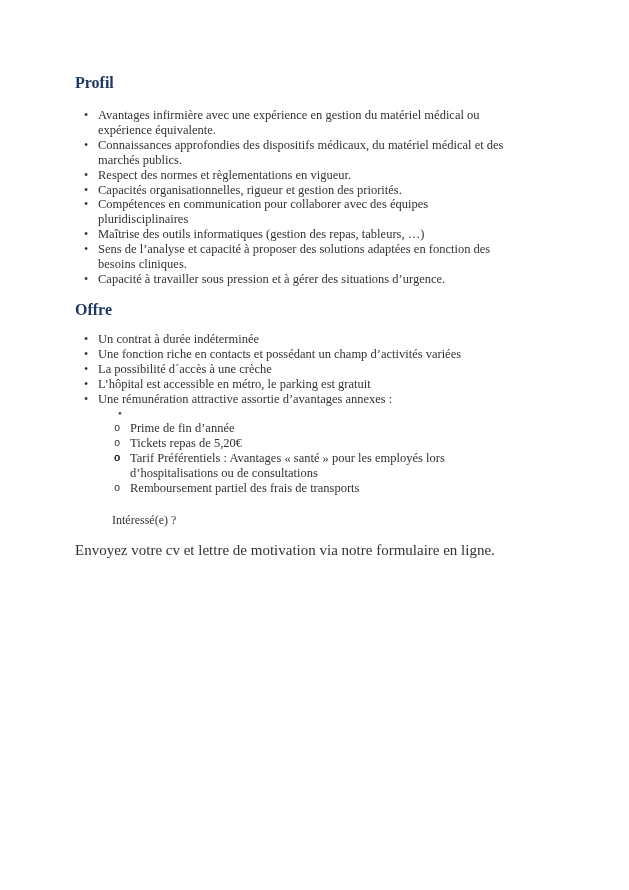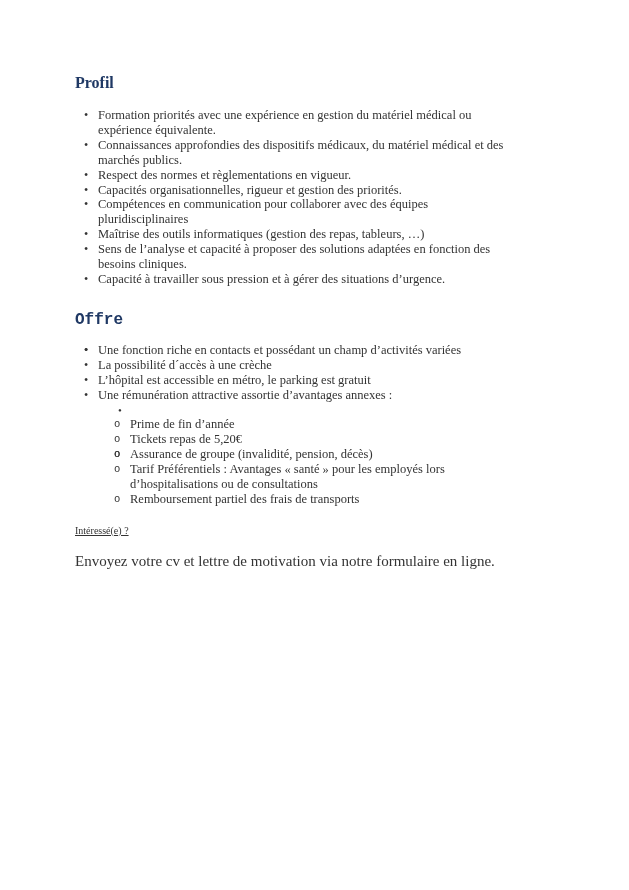--- a/index.html
+++ b/index.html
@@ -15,21 +15,21 @@
     overflow: hidden;
   }
   h2.section-heading {
     font-family: "Liberation Serif", "DejaVu Serif", serif;
     font-size: 16px;
     line-height: 19px;
     font-weight: bold;
     color: #1F3864;
     margin: 0 0 16px 0;
   }
-  h2.section-heading.offre { margin-top: 24px; margin-bottom: 13px; font-family: Liberation Mono, monospace; }
+  h2.section-heading.offre { margin-top: 13px; margin-bottom: 13px; }
   ul.doc-list { list-style: none; margin: 0; padding: 0; }
   ul.doc-list li {
     position: relative;
     padding-left: 23px;
     font-size: 12.5px;
     line-height: 14.9px;
     white-space: pre-line;
   }
   ul.doc-list li .marker {
     position: absolute;
@@ -52,69 +52,69 @@
   }
   .empty-bullet-line .marker {
     position: absolute;
     left: 43px;
     top: 0;
     font-size: 11px;
     color: #333333;
   }
   p.interested {
     margin-top: 17px;
-    font-size: 10px;
+    font-size: 12px;
     line-height: 14.9px;
-    text-decoration: underline;
+    margin-left: 37px;
   }
   p.apply {
     margin-top: 15px;
     font-size: 15px;
     line-height: 14.9px;
   }
 </style>
 </head>
 <body>
 
 <div class="page">
 
   <h2 class="section-heading">Profil</h2>
 
   <ul class="doc-list">
-    <li><span class="marker">•</span><span class="txt">Formation priorités avec une expérience en gestion du matériel médical ou
+    <li><span class="marker">•</span><span class="txt">Avantages infirmière avec une expérience en gestion du matériel médical ou
 expérience équivalente.</span></li>
     <li><span class="marker">•</span><span class="txt">Connaissances approfondies des dispositifs médicaux, du matériel médical et des
 marchés publics.</span></li>
     <li><span class="marker">•</span><span class="txt">Respect des normes et règlementations en vigueur.</span></li>
     <li><span class="marker">•</span><span class="txt">Capacités organisationnelles, rigueur et gestion des priorités.</span></li>
     <li><span class="marker">•</span><span class="txt">Compétences en communication pour collaborer avec des équipes
 pluridisciplinaires</span></li>
     <li><span class="marker">•</span><span class="txt">Maîtrise des outils informatiques (gestion des repas, tableurs, …)</span></li>
     <li><span class="marker">•</span><span class="txt">Sens de l’analyse et capacité à proposer des solutions adaptées en fonction des
 besoins cliniques.</span></li>
     <li><span class="marker">•</span><span class="txt">Capacité à travailler sous pression et à gérer des situations d’urgence.</span></li>
   </ul>
 
   <h2 class="section-heading offre">Offre</h2>
 
   <ul class="doc-list">
-    <li><span class="marker">•</span></li>
+    <li><span class="marker">•</span><span class="txt">Un contrat à durée indéterminée</span></li>
     <li><span class="marker">•</span><span class="txt">Une fonction riche en contacts et possédant un champ d’activités variées</span></li>
     <li><span class="marker">•</span><span class="txt">La possibilité d´accès à une crèche</span></li>
     <li><span class="marker">•</span><span class="txt">L’hôpital est accessible en métro, le parking est gratuit</span></li>
     <li><span class="marker">•</span><span class="txt">Une rémunération attractive assortie d’avantages annexes :</span></li>
   </ul>
 
   <div class="empty-bullet-line"><span class="marker">•</span><span class="txt"></span></div>
 
   <ul class="doc-list sub">
     <li><span class="marker">o</span><span class="txt">Prime de fin d’année</span></li>
     <li><span class="marker">o</span><span class="txt">Tickets repas de 5,20€</span></li>
     <li><span class="marker">o</span></li>
-    <li><span class="marker">o</span><span class="txt">Assurance de groupe (invalidité, pension, décès)</span></li>
+    <li><span class="marker">o</span></li>
     <li><span class="marker">o</span><span class="txt">Tarif Préférentiels : Avantages « santé » pour les employés lors
 d’hospitalisations ou de consultations</span></li>
     <li><span class="marker">o</span><span class="txt">Remboursement partiel des frais de transports</span></li>
   </ul>
 
   <p class="interested">Intéressé(e) ?</p>
 
   <p class="apply">Envoyez votre cv et lettre de motivation via notre formulaire en ligne.</p>
 
 </div>

